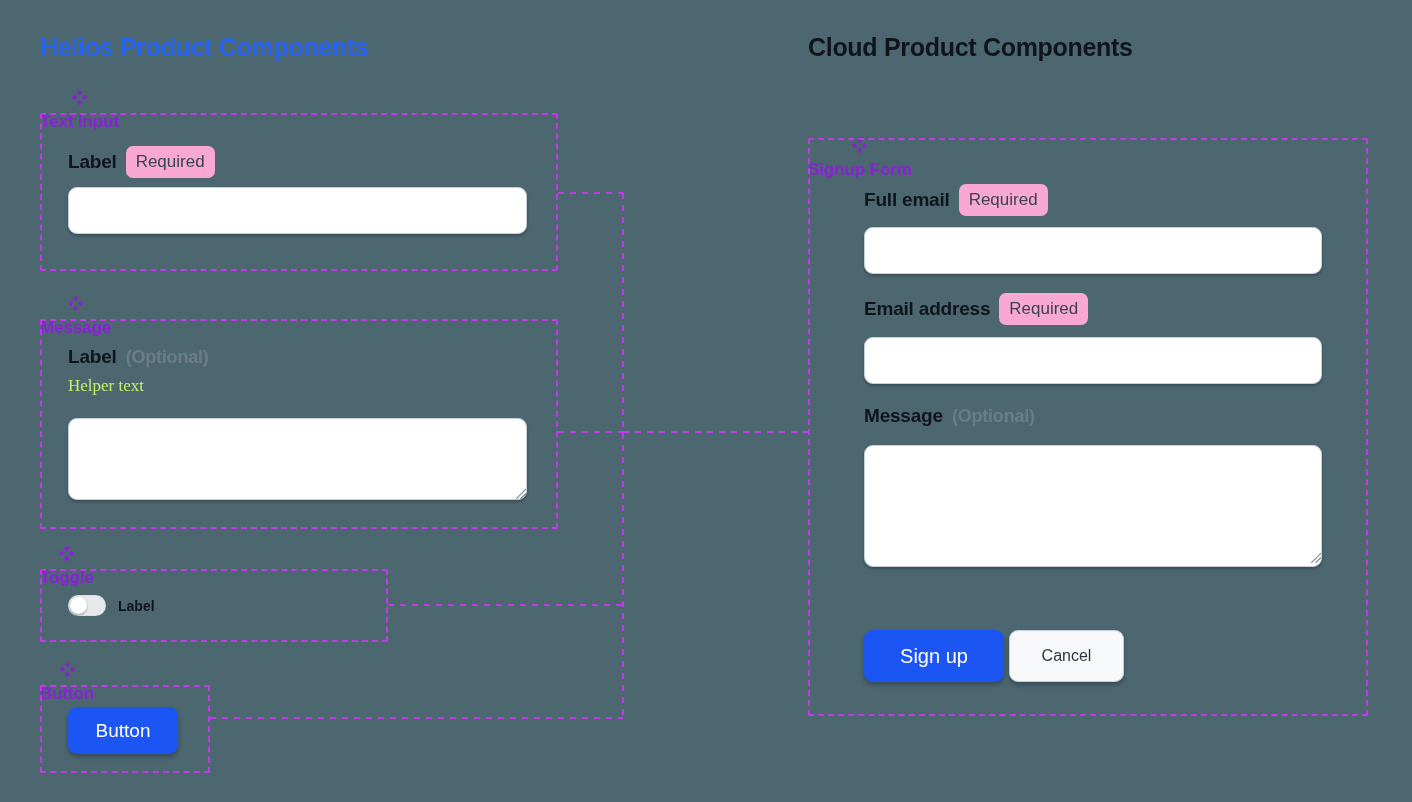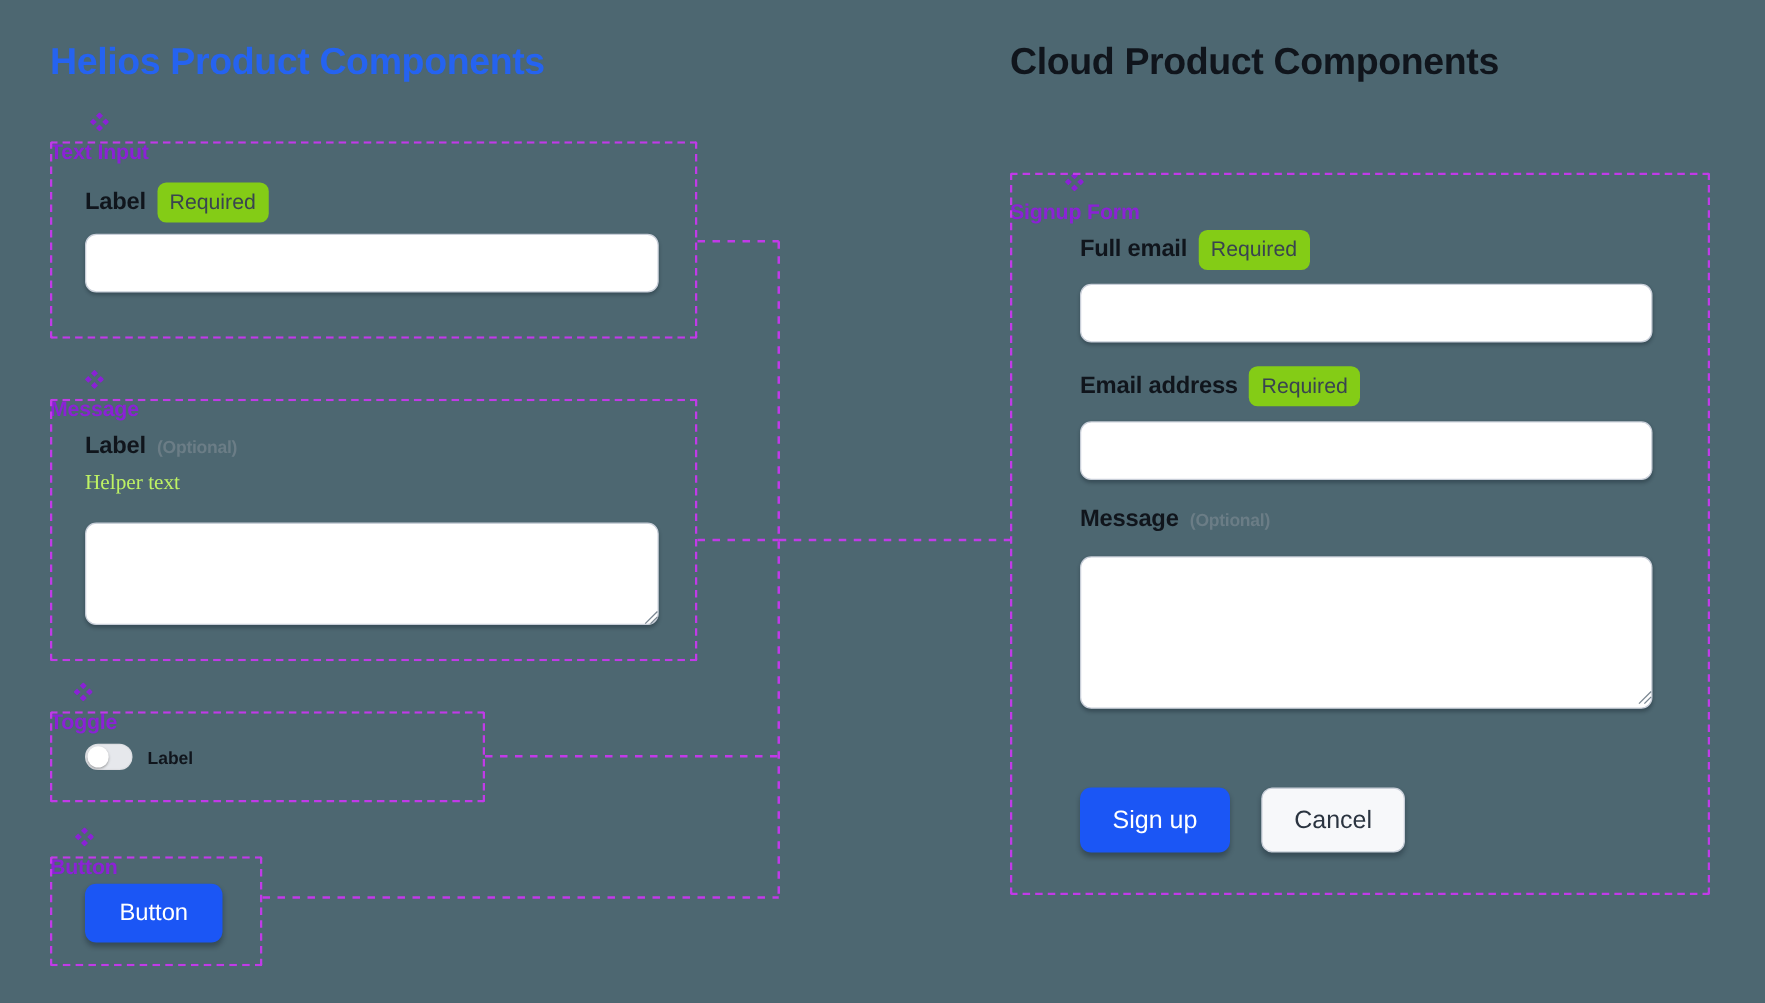--- a/index.html
+++ b/index.html
@@ -18,21 +18,21 @@
   }
 
   .stage {
     position: absolute;
     inset: 0;
   }
 
   
   .col-title {
     position: absolute;
-    font-size: 30px;
+    font-size: 25px;
     font-weight: bold;
     letter-spacing: -0.3px;
     white-space: nowrap;
   }
   #title-left  { left: 40px;  top: 33px; color: #2563f0; }
   #title-right { left: 808px; top: 33px; color: #10151c; }
 
   
   .section-cap {
     position: absolute;
@@ -62,28 +62,28 @@
     gap: 9px;
     white-space: nowrap;
   }
   .lbl-strong {
     font-size: 19px;
     font-weight: bold;
     color: #10151c;
     letter-spacing: -0.2px;
   }
   .lbl-muted {
-    font-size: 14px;
+    font-size: 18px;
     font-weight: bold;
     color: #6b7d86;
     letter-spacing: -0.2px;
   }
   .badge {
     display: inline-block;
-    background: #84cc16;
+    background: #f9a8d4;
     color: #394450;
     font-size: 17px;
     line-height: 1;
     padding: 7px 10px 8px;
     border-radius: 7px;
     font-weight: normal;
   }
   .helper {
     font-size: 17px;
     color: #bef264;
@@ -309,17 +309,17 @@
     </div>
     <textarea class="tarea" style="position: absolute; left: 54px; top: 305px; width: 458px; height: 122px;"></textarea>
     <svg class="resize-grip" style="left:499px; top:411px;" viewBox="0 0 12 12">
       <g stroke="#7a8792" stroke-width="1">
         <line x1="11" y1="2" x2="2" y2="11"></line>
         <line x1="11" y1="6" x2="6" y2="11"></line>
       </g>
     </svg>
 
 
-    <button class="btn btn-primary" style="position:absolute; left:54px; top:490px; width:120px; height:52px; font-size:20px;">Sign up</button>
-    <button class="btn btn-secondary" style="position:absolute; left:199px; top:490px; width:115px; height:52px; font-size:20px;">Cancel</button>
+    <button class="btn btn-primary" style="position:absolute; left:54px; top:490px; width:140px; height:52px; font-size:20px;">Sign up</button>
+    <button class="btn btn-secondary" style="position:absolute; left:199px; top:490px; width:115px; height:52px; font-size:16px;">Cancel</button>
   </div>
 
 </div>
 
 </body></html>

